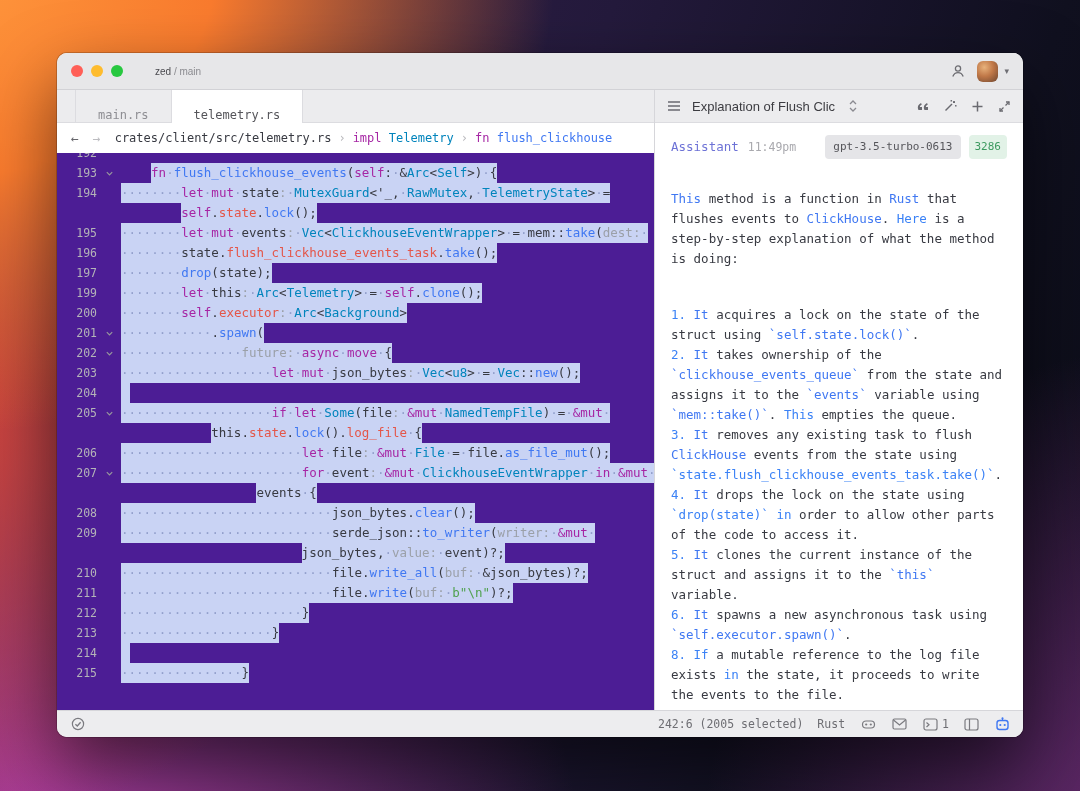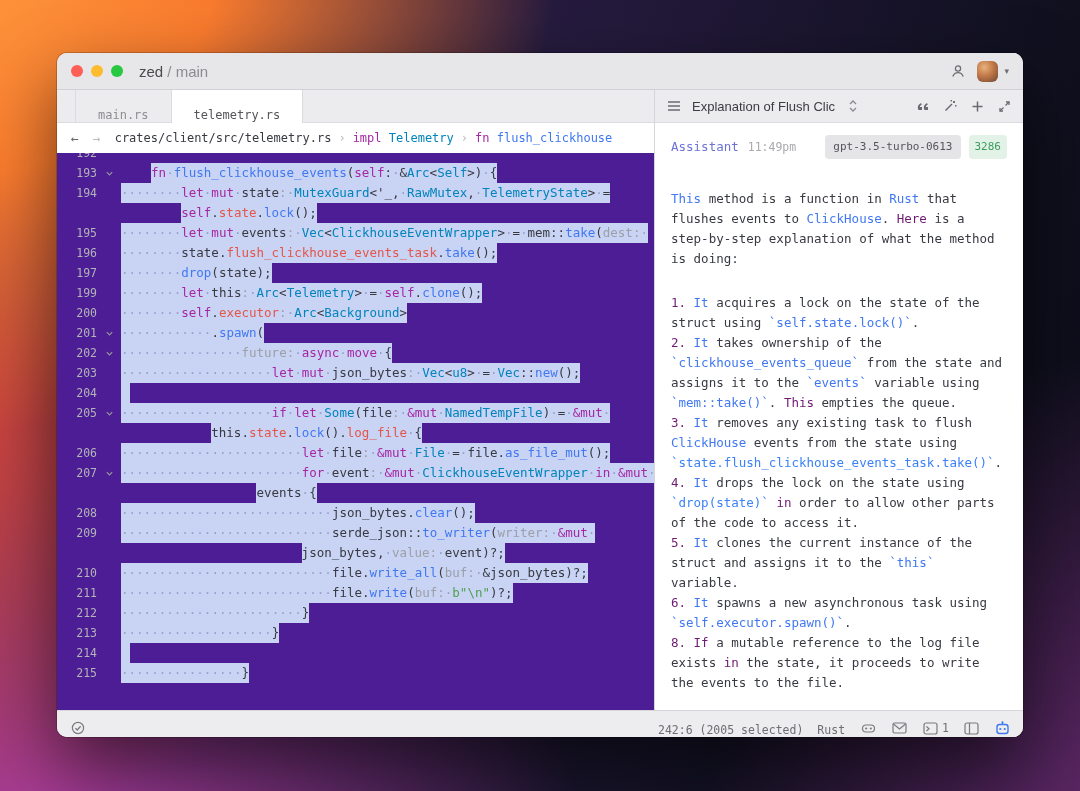--- a/index.html
+++ b/index.html
@@ -17,21 +17,21 @@
     position:absolute;left:57px;top:53px;width:966px;height:684px;
     border-radius:10px;overflow:hidden;background:#fff;
     box-shadow:0 30px 70px rgba(0,0,0,.55), 0 0 0 1px rgba(0,0,0,.18);
     display:flex;flex-direction:column;
   }
   
   .titlebar{height:36px;flex:0 0 auto;background:#e7e7e9;border-bottom:1px solid #d2d2d6;
     display:flex;align-items:center;padding:0 14px}
   .traffic{display:flex;gap:8px}
   .light{width:12px;height:12px;border-radius:50%}
-  .title-text{margin-left:16px;font-size:15px;color:#8b8b90}
+  .title-text{margin-left:32px;font-size:10px;color:#8b8b90}
   .title-app{color:#4a4a4f}
   .tb-right{margin-left:auto;display:flex;align-items:center;gap:10px}
   .avatar{width:21px;height:21px;border-radius:6px;
     background:radial-gradient(circle at 35% 30%, #e8b27c 0%, #c07848 45%, #6e4630 100%)}
   .av-chev{font-size:9px;color:#6e6e73;margin-left:-4px}
   
   .main{flex:1;display:flex;min-height:0}
   .editor-pane{width:597px;flex:0 0 auto;display:flex;flex-direction:column;border-right:1px solid #d6d6da;min-width:0;background:#fff}
   .assistant-pane{flex:1;display:flex;flex-direction:column;min-width:0;background:#fff}
   
@@ -65,26 +65,26 @@
   .panel-title{font-size:13px;color:#3c3c41;white-space:nowrap;overflow:hidden}
   .ph-spacer{flex:1}
   .icon-btn{display:flex;align-items:center;justify-content:center;width:18px;height:18px}
   .panel-body{flex:1;overflow:hidden;padding:12px 16px;font:12.5px/20px "DejaVu Sans Mono",monospace;color:#383a42}
   .msg-header{display:flex;align-items:center;margin-bottom:30px}
   .role{color:#6d72d6}
   .time{color:#a9a9ae;margin-left:9px;font-size:11.5px}
   .model-pill{margin-left:auto;background:#e5e5e8;border-radius:4px;padding:2px 8px;font-size:11px;color:#55555a}
   .tokens{margin-left:8px;background:#e2f2e7;color:#3c9a5f;border-radius:4px;padding:2px 6px;font-size:11px}
   .block{margin:0}
-  .block.gap{margin-top:24px}
-  .ck-t{color:#383a42}.ck-b{color:#4078f2}.ck-r{color:#701a75}.ck-g{color:#50a14f}
+  .block.gap{margin-top:36px}
+  .ck-t{color:#383a42}.ck-b{color:#4078f2}.ck-r{color:#3b82f6}.ck-g{color:#50a14f}
   .ck-cd{color:#4078f2}.ck-cr{color:#3b82f6}
   
   .statusbar{height:26px;flex:0 0 auto;background:#ededef;border-top:1px solid #d6d6da;
-    display:flex;align-items:flex-end;padding:0 12px;font:11.5px "DejaVu Sans Mono",monospace;color:#6e6e73;gap:14px}
+    display:flex;align-items:center;padding:0 12px;font:11.5px "DejaVu Sans Mono",monospace;color:#6e6e73;gap:14px}
   .sb-spacer{flex:1}
   .sb-group{display:flex;align-items:center;gap:13px}
   .term-wrap{display:flex;align-items:center;gap:3px}
   svg{display:block}
 </style>
 </head>
 <body>
 
 <div class="window">
 

